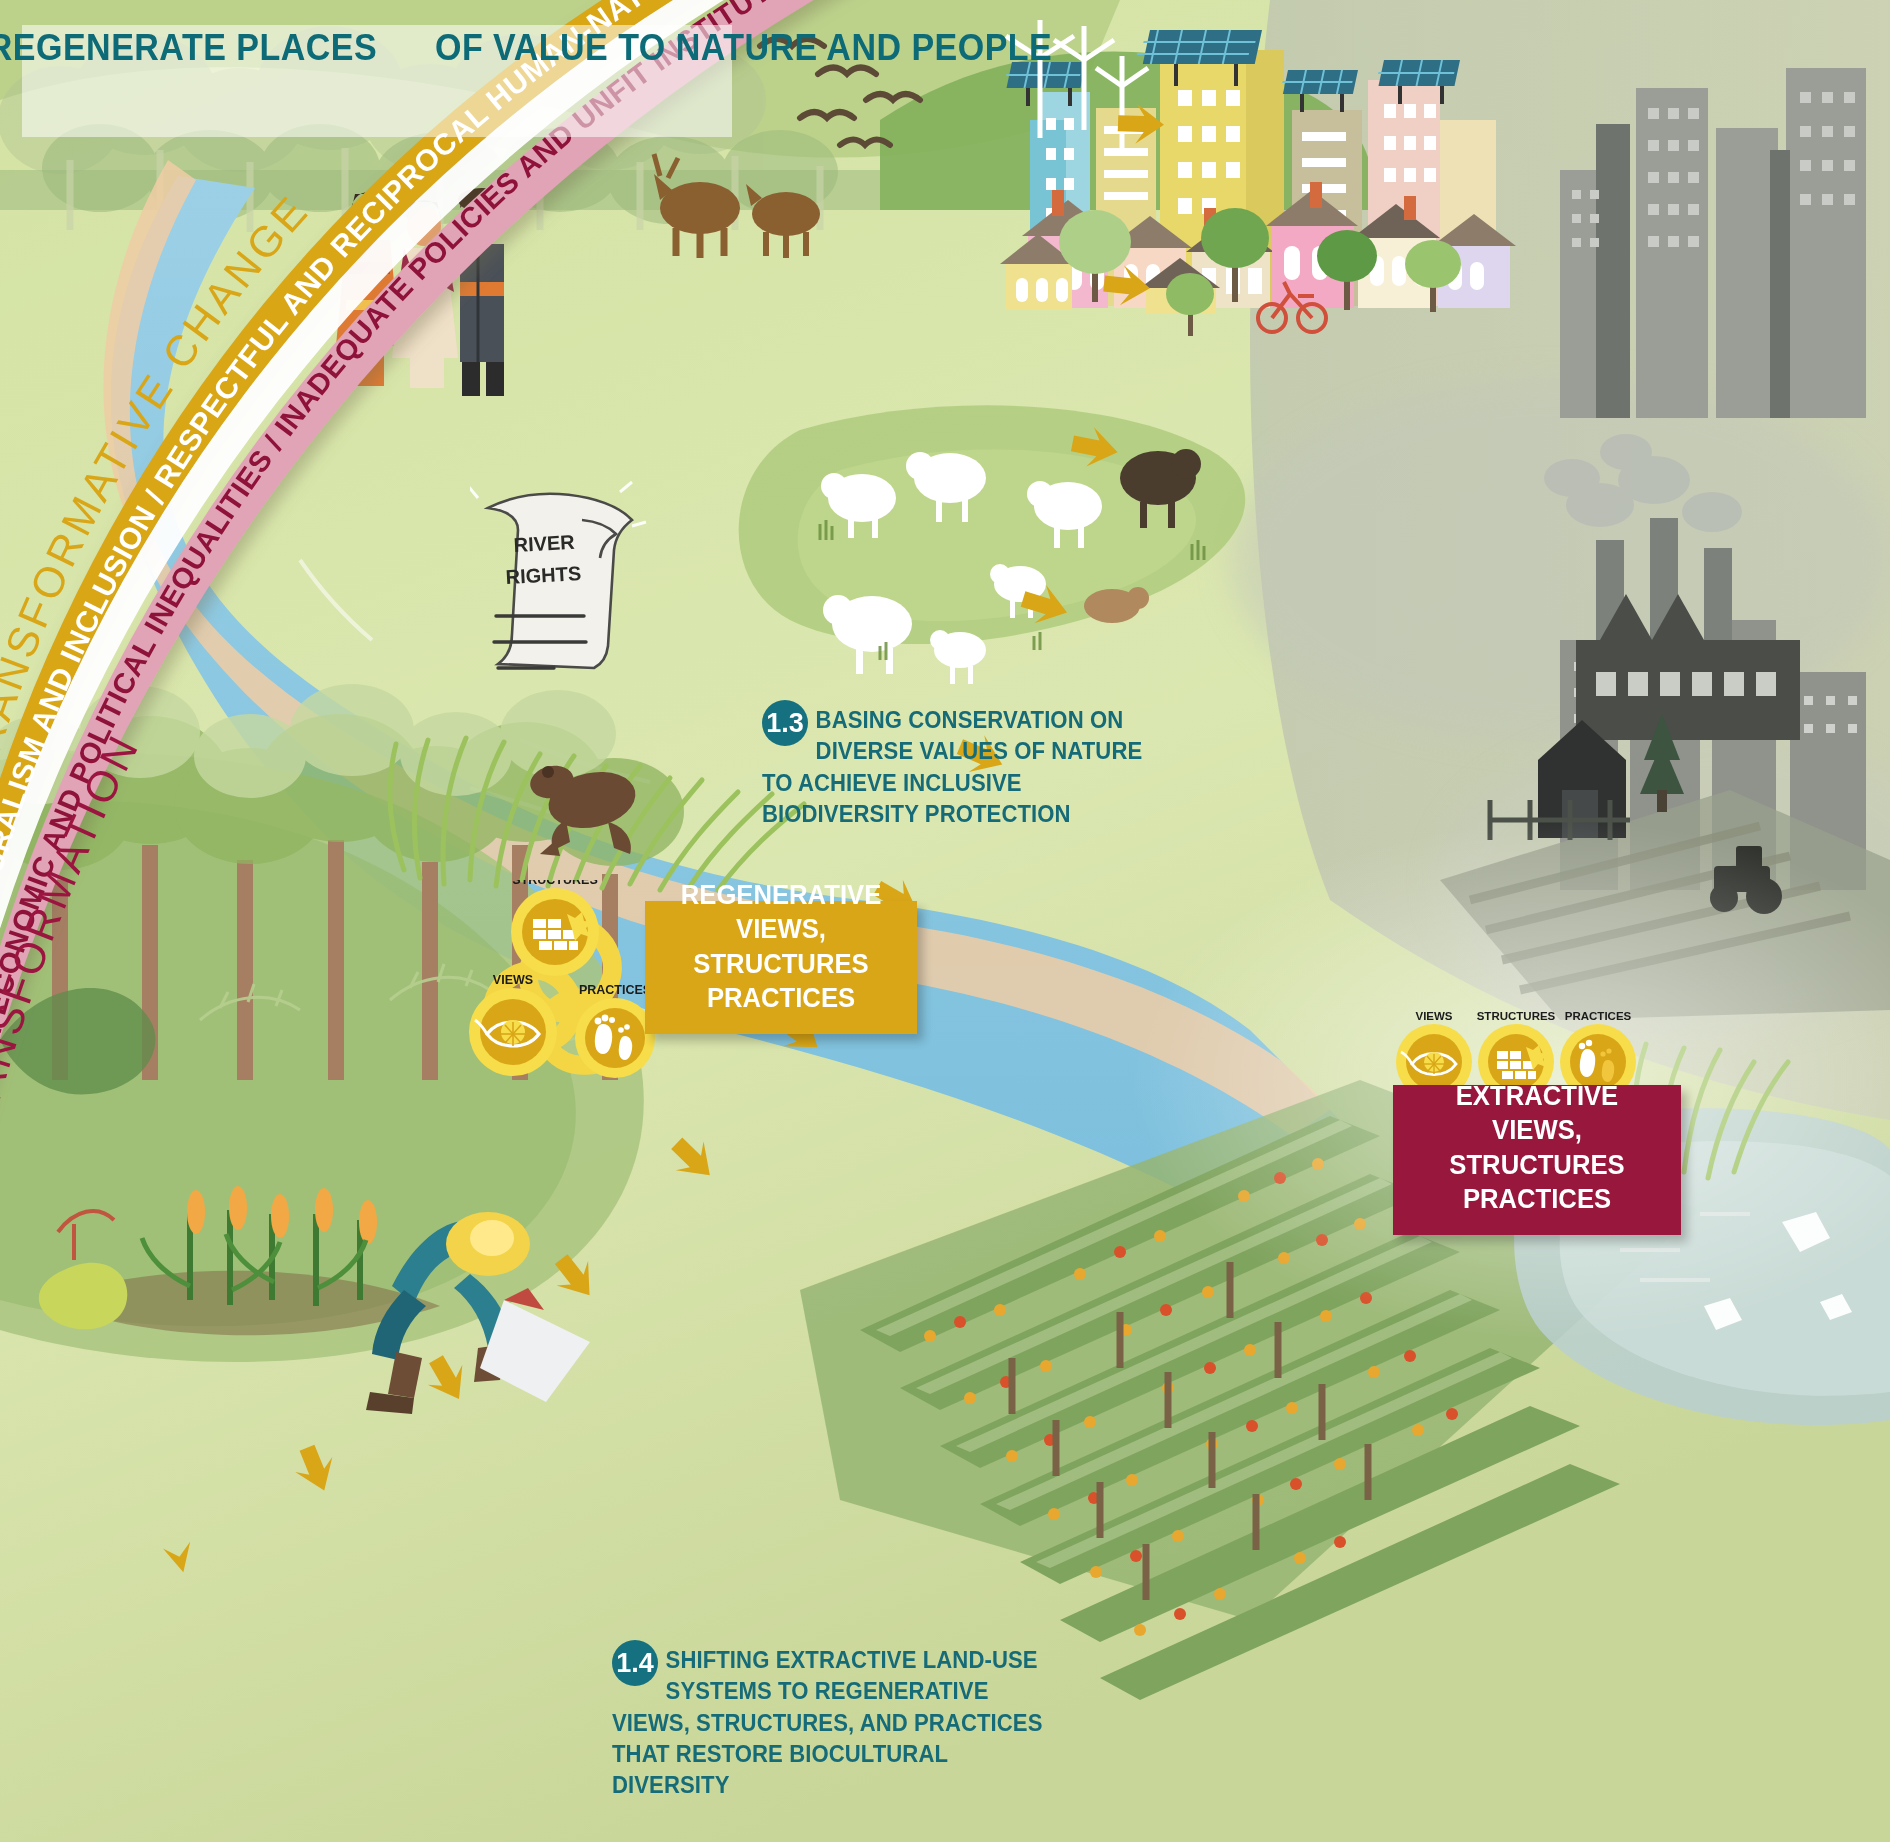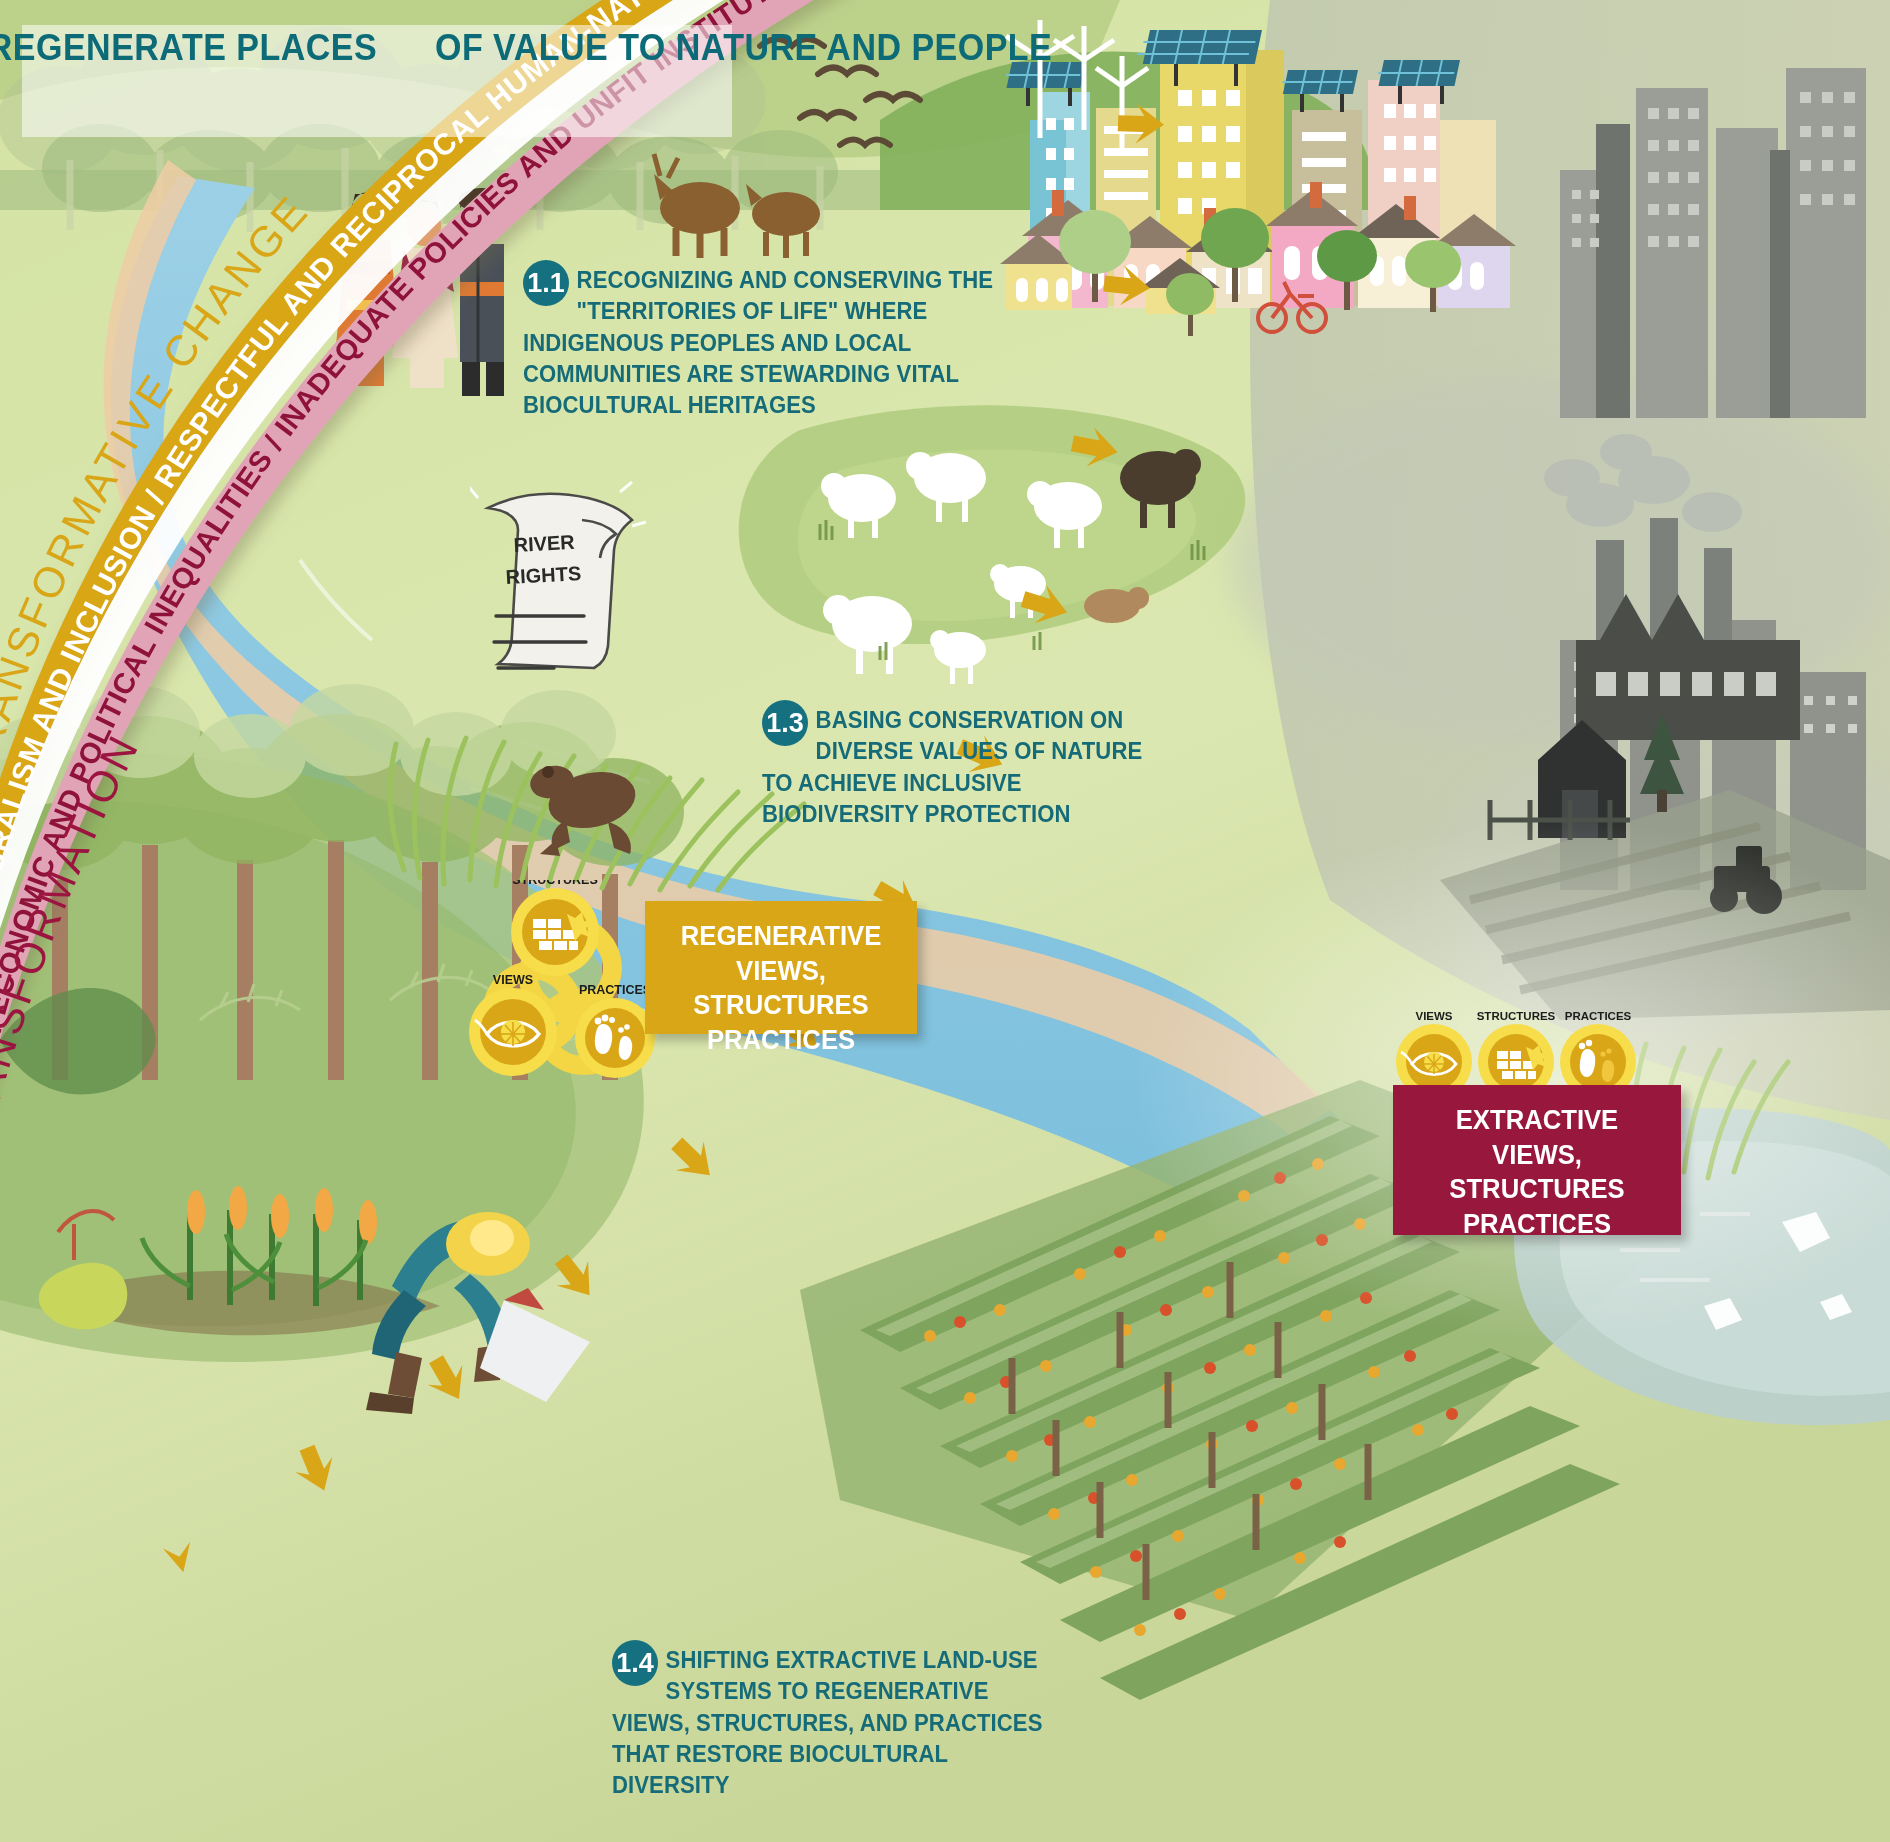--- a/index.html
+++ b/index.html
@@ -39,21 +39,21 @@
   .callout .ctext {
     color:#166b78; font-weight:bold; font-size:23.5px; line-height:1.33;
     letter-spacing:.1px; transform:scaleX(.94); transform-origin:left top;
   }
 
   
   .infobox {
     position:absolute; color:#fff; font-weight:bold; font-size:27px;
     text-align:center; line-height:1.28; padding:18px 16px;
     box-shadow:6px 7px 9px rgba(0,0,0,.22);
-    display:flex; align-items:flex-start; justify-content:center;
+    display:flex; align-items:flex-end; justify-content:center;
   }
   .infobox span { transform:scaleX(.95); display:block; }
   #regen-box { left:645px; top:901px; width:272px; height:133px; background:#d9a617; }
   #extractive-box { left:1365px; top:1085px; width:288px; height:150px; background:#98173d;margin-left:28px; }
 
   
   .bandtxt { font-weight:bold; letter-spacing:.4px; }
   .outer-gold { fill:#d9a617; font-size:43px; font-weight:normal; letter-spacing:3.5px; }
   .outer-red  { fill:#9c1540; font-size:43px; font-weight:normal; letter-spacing:3.5px; }
   .in-white   { fill:#ffffff; font-size:30px; font-weight:bold; letter-spacing:.6px; }
@@ -1040,24 +1040,20 @@
   </div>
 
   <div class="infobox" id="extractive-box">
     <div>
       <span>EXTRACTIVE</span>
       <span>VIEWS, STRUCTURES</span>
       <span>PRACTICES</span>
     </div>
   </div>
 
-  <div class="callout" style="left:523px;top:265px;width:510px">
-    <div class="badge">1.1</div>
-    <div class="ctext">RECOGNIZING AND CONSERVING THE "TERRITORIES OF LIFE" WHERE INDIGENOUS PEOPLES AND LOCAL COMMUNITIES ARE STEWARDING VITAL BIOCULTURAL HERITAGES</div>
-  </div>
 
 
   <div class="callout" style="left:762px;top:705px;width:430px">
     <div class="badge">1.3</div>
     <div class="ctext">BASING CONSERVATION ON DIVERSE VALUES OF NATURE TO ACHIEVE INCLUSIVE BIODIVERSITY PROTECTION</div>
   </div>
 
   <div class="callout" style="left:612px;top:1645px;width:460px">
     <div class="badge">1.4</div>
     <div class="ctext">SHIFTING EXTRACTIVE LAND-USE SYSTEMS TO REGENERATIVE VIEWS, STRUCTURES, AND PRACTICES THAT RESTORE BIOCULTURAL DIVERSITY</div>

